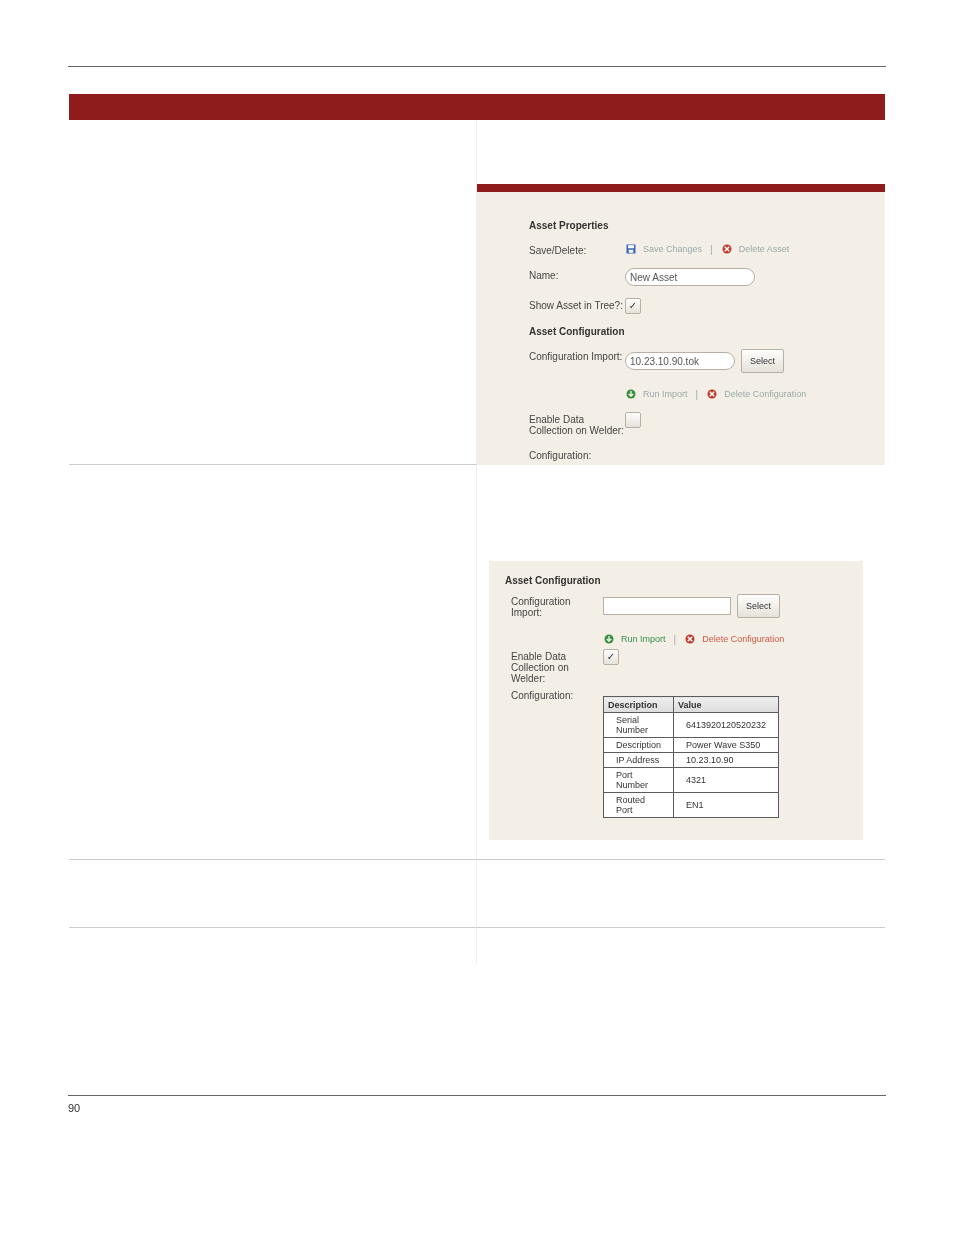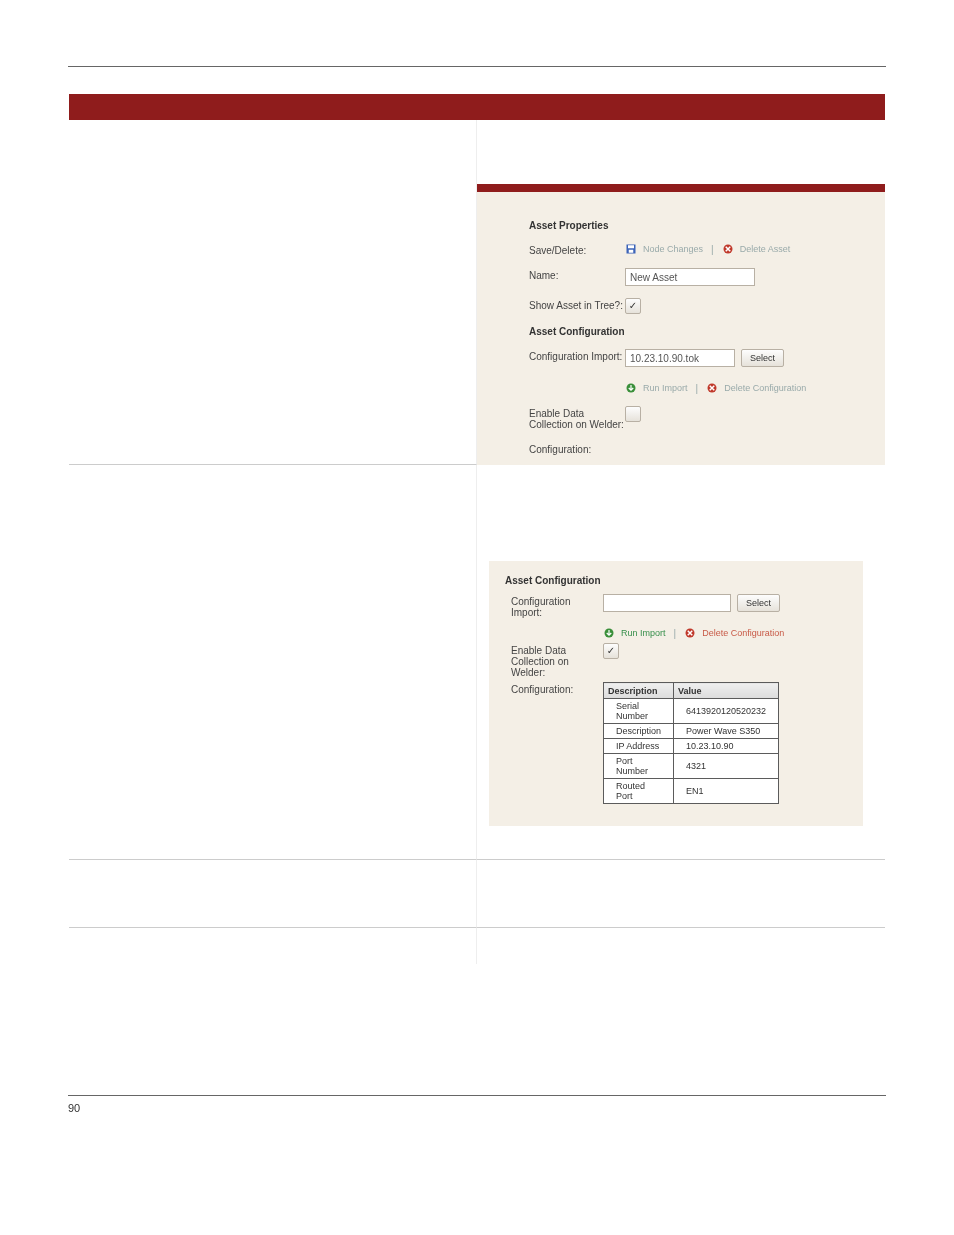--- a/index.html
+++ b/index.html
@@ -52,25 +52,25 @@
   .panel .redbar { background:#8f1c1c; height:8px; }
   .panel-inner { padding: 22px 10px 14px 52px; }
   .group-title { font-weight: bold; color:#333; margin: 6px 0 6px 0; }
   .formrow { display:flex; align-items:flex-start; margin: 12px 0; }
   .formrow .lbl { width: 96px; color:#444; padding-top:2px; }
   .formrow .ctrl { flex: 1; display:flex; align-items:center; gap:6px; }
   .ft-input, .ft-select {
     height: 18px; border:1px solid #b8b0a4; background:#fff; font-size:10px;
     padding: 0 4px; color:#555;
   }
-  .ft-input { width: 130px; }
+  .ft-input { width: 130px; border-radius: 9px; }
   .ft-select { width: 130px; display:flex; align-items:center; justify-content:space-between; }
   .ft-select .caret { border-left:4px solid transparent;border-right:4px solid transparent;border-top:5px solid #666; width:0;height:0; }
   .btn {
-    height:18px; font-size:9px; padding:0 8px; border:1px solid #b8b0a4;
+    height:24px; font-size:9px; padding:0 8px; border:1px solid #b8b0a4;
     background: linear-gradient(#fdfdfd,#e6e2da); border-radius:2px; color:#333;
     display:inline-flex; align-items:center;
   }
   .ck-wrap {
     width:16px;height:16px;border:1px solid #b8b0a4;background:linear-gradient(#fdfdfd,#e6e2da);display:flex;align-items:center;justify-content:center;border-radius:2px;
   }
   .ck-wrap .tick { font-size:10px; color:#333; line-height:1; }
   .linklike { display:inline-flex; align-items:center; gap:3px; color:#9aa; font-size:9px; }
   .linklike.active { color:#368f4b; }
   .linklike.del { color:#c85a47; }
@@ -80,21 +80,21 @@
   .panel2 {
     position: absolute; left: 12px; right: 22px; top: 96px;
     background:#f4efe6; padding: 8px 22px 18px 22px; font-size:10px;
   }
   .panel2 .group-title { margin-left: -6px; margin-bottom: 8px; }
   .formrow2 { display:flex; align-items:flex-start; margin: 4px 0; }
   .formrow2 .lbl { width: 92px; color:#444; padding-top:2px; }
   .formrow2 .ctrl { flex:1; display:flex; align-items:center; gap:6px; flex-wrap:wrap; }
   .cfg-input { height:18px; border:1px solid #b8b0a4; background:#fff; width:128px; }
   .tbl {
-    border-collapse: collapse; font-size:9px; width: 168px; margin-top:0;
+    border-collapse: collapse; font-size:9px; width: 168px; margin-top:8px;
     border: 1px solid #5b5b5b;
   }
   .tbl th {
     background: linear-gradient(#efefef,#dcdcdc); color:#333; font-weight:bold;
     border:1px solid #5b5b5b; text-align:left; padding:2px 4px; height:16px;
   }
   .tbl td { border:1px solid #5b5b5b; padding:2px 12px; background:#fff; height:14px; }
   .tbl td.k { width: 68px; }
   
   .botline { border-top:1px solid #666; margin-top: 130px; }
@@ -121,21 +121,21 @@
             <div class="lbl">Save/Delete:</div>
             <div class="ctrl">
               <span class="icon-svg">
                 <svg viewBox="0 0 16 16">
                     <rect x="2" y="2" width="12" height="12" fill="#3b63b8"></rect>
                     <rect x="4" y="3" width="8" height="4" fill="#fff"></rect>
                     <rect x="5" y="9" width="6" height="4" fill="#fff"></rect>
                   </svg>
               </span>
               <span class="linklike">
-                  <span>Node Changes</span>
+                  <span>Save Changes</span>
                 </span>
               <span class="divider-pipe">|</span>
               <span class="icon-svg">
                 <svg viewBox="0 0 16 16">
                     <circle cx="8" cy="8" r="6" fill="#c0392b"></circle>
                     <path d="M5 5 L11 11 M11 5 L5 11" stroke="#fff" stroke-width="2"></path>
                   </svg>
               </span>
               <span class="linklike">
                   <span>Delete Asset</span>

